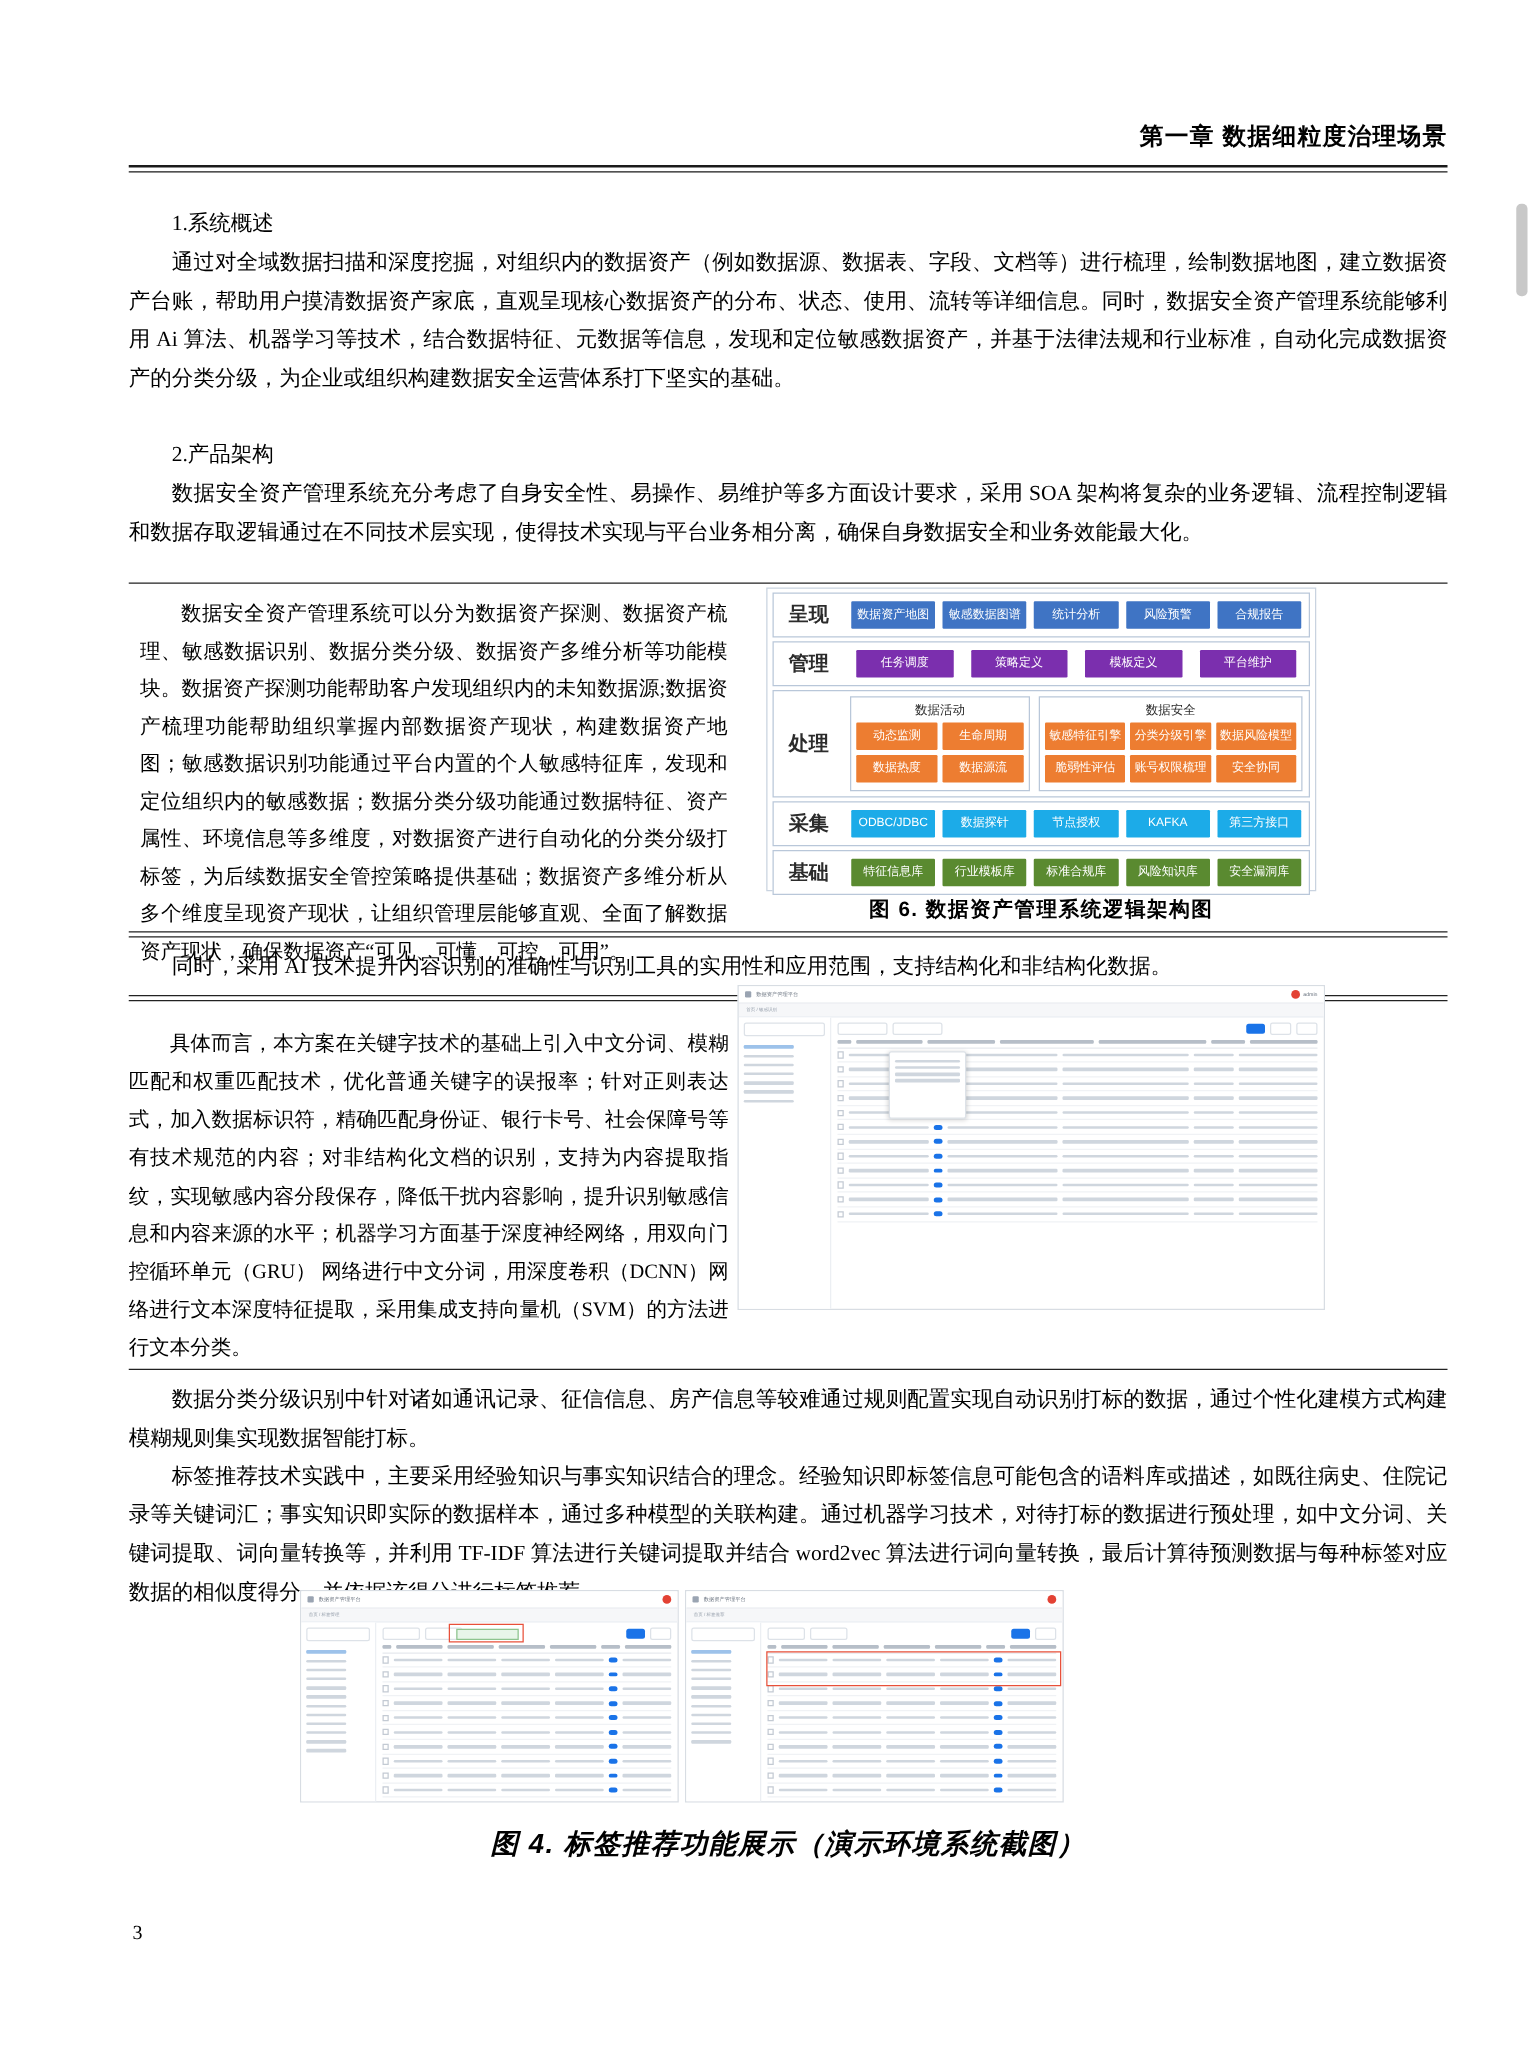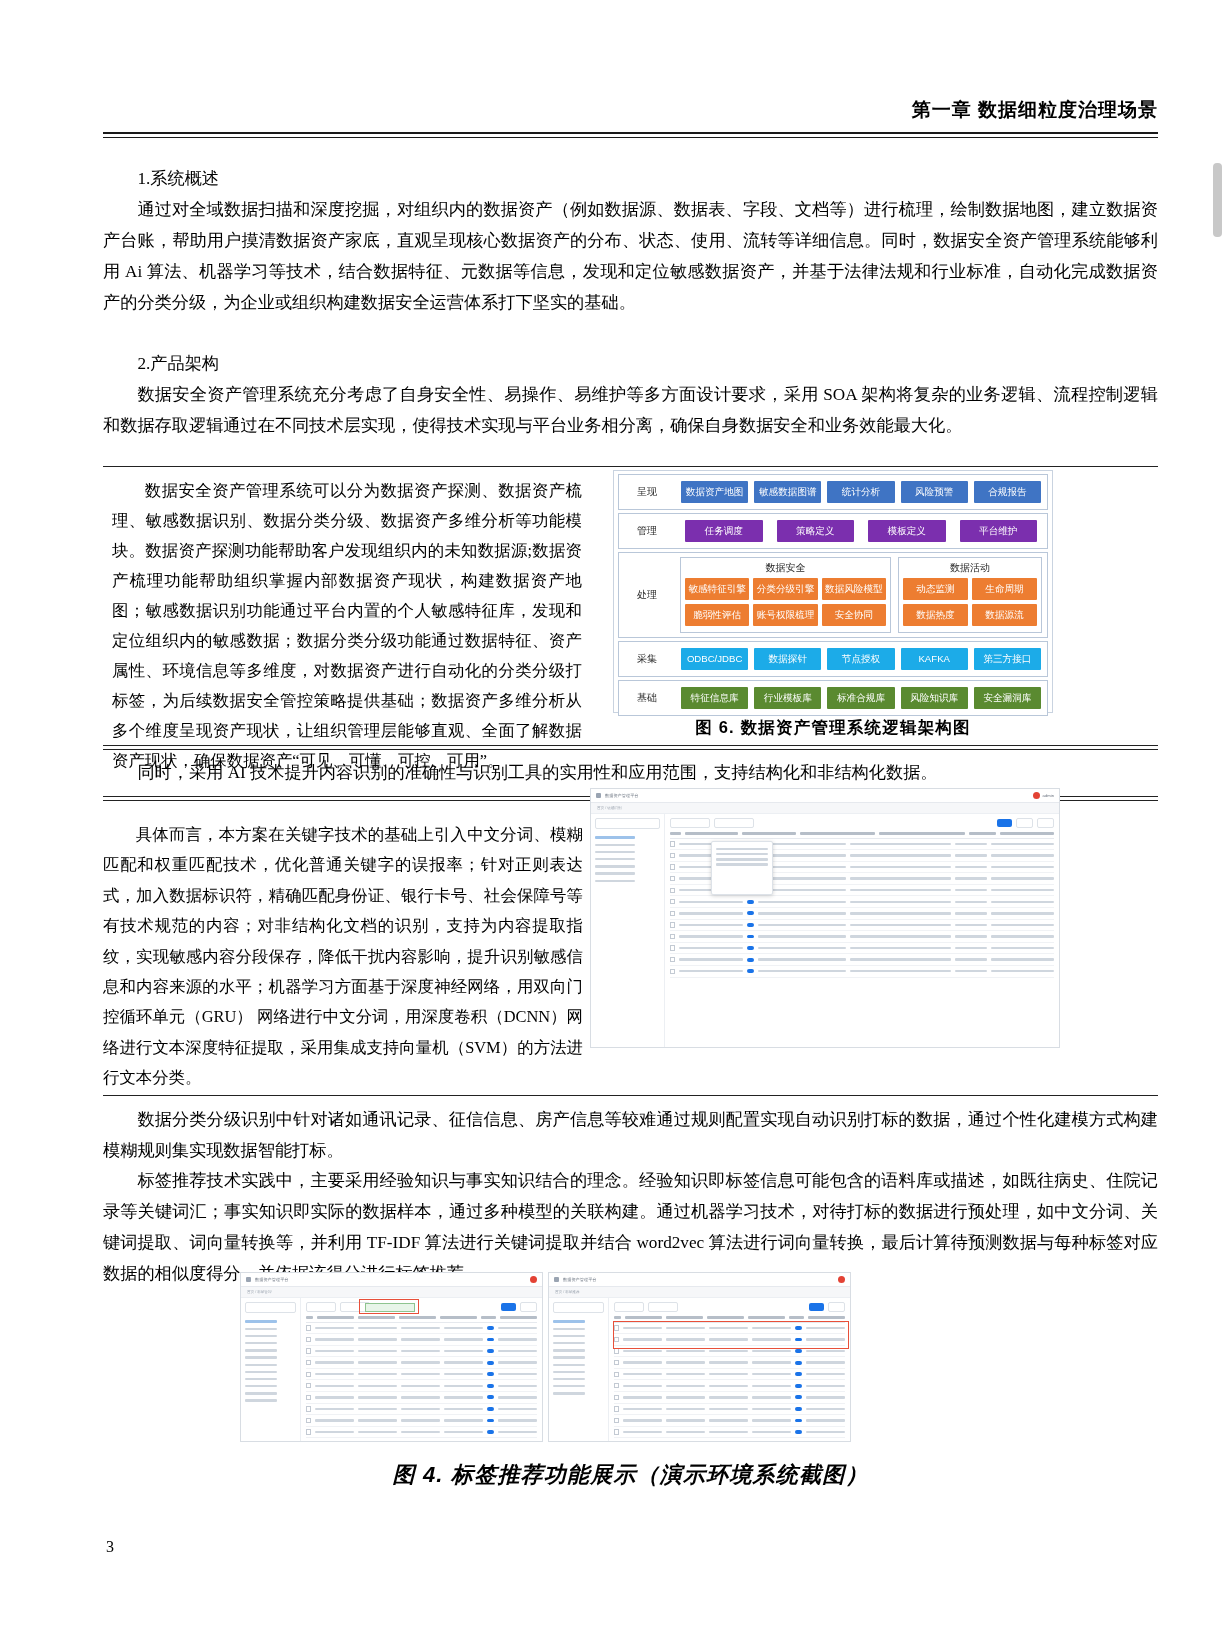--- a/index.html
+++ b/index.html
@@ -98,25 +98,26 @@
     box-sizing: border-box;
     margin: 3px 4px;
     background: #fff;
     height: 36px;
   }
   .arch-row.tall { height: 86px; align-items: stretch; }
   .arch-label {
     width: 56px;
     min-width: 56px;
     text-align: left;
-    font-size: 10px;
+    font-size: 16px;
     color: #2b2b2b;
     display: flex;
     align-items: center;
     justify-content: center;
+    font-weight: bold;
   }
   .arch-cells {
     flex: 1;
     display: flex;
     align-items: center;
     justify-content: space-around;
     gap: 6px;
     padding: 0 6px;
   }
   .chip {
@@ -294,38 +295,38 @@
         <div class="chip manage">任务调度</div>
         <div class="chip manage">策略定义</div>
         <div class="chip manage">模板定义</div>
         <div class="chip manage">平台维护</div>
       </div>
     </div>
 
     <div class="arch-row tall">
       <div class="arch-label">处理</div>
       <div class="group-wrap">
+        <div class="group">
+          <div class="group-title">数据活动</div>
+          <div class="group-grid two">
+            <div class="chip process">动态监测</div>
+            <div class="chip process">生命周期</div>
+            <div class="chip process">数据热度</div>
+            <div class="chip process">数据源流</div>
+          </div>
+        </div>
         <div class="group wide">
           <div class="group-title">数据安全</div>
           <div class="group-grid">
             <div class="chip process">敏感特征引擎</div>
             <div class="chip process">分类分级引擎</div>
             <div class="chip process">数据风险模型</div>
             <div class="chip process">脆弱性评估</div>
             <div class="chip process">账号权限梳理</div>
             <div class="chip process">安全协同</div>
-          </div>
-        </div>
-        <div class="group">
-          <div class="group-title">数据活动</div>
-          <div class="group-grid two">
-            <div class="chip process">动态监测</div>
-            <div class="chip process">生命周期</div>
-            <div class="chip process">数据热度</div>
-            <div class="chip process">数据源流</div>
           </div>
         </div>
       </div>
     </div>
 
     <div class="arch-row">
       <div class="arch-label">采集</div>
       <div class="arch-cells">
         <div class="chip collect">ODBC/JDBC</div>
         <div class="chip collect">数据探针</div>

